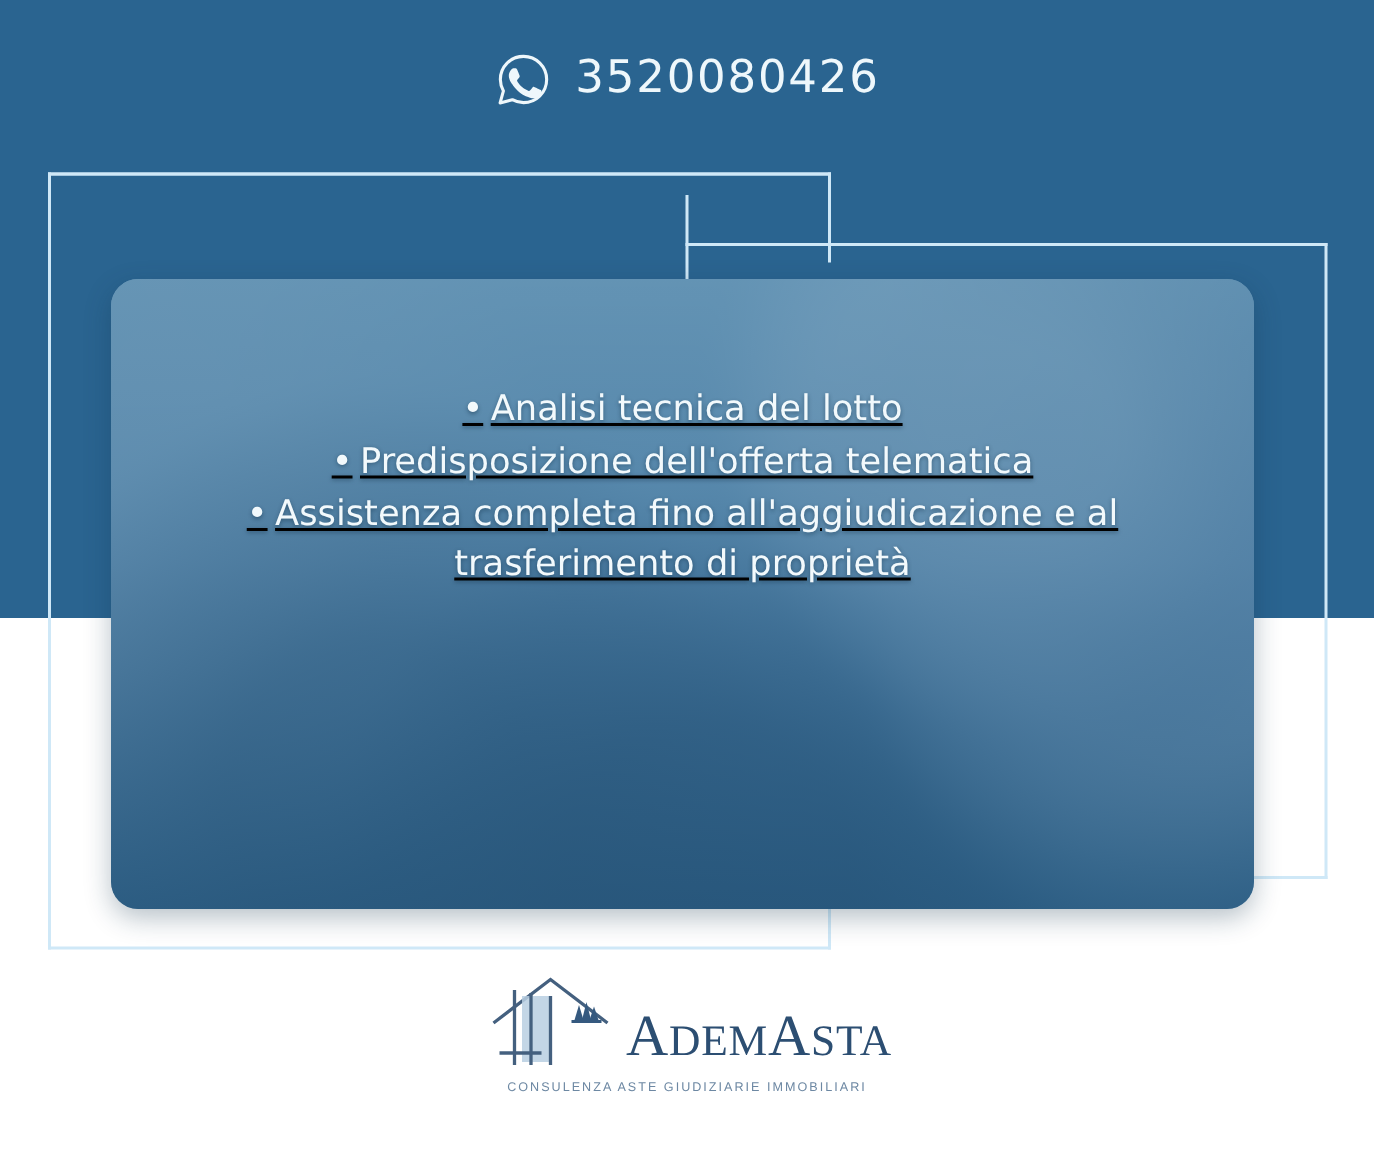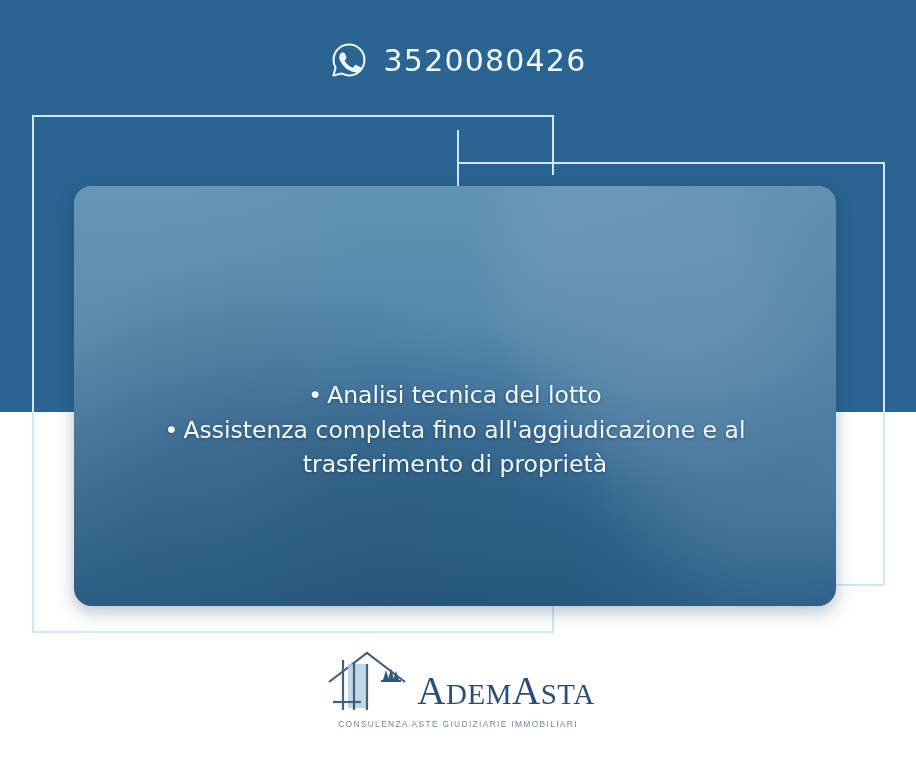--- a/index.html
+++ b/index.html
@@ -14,21 +14,21 @@
     background:#ffffff;
   }
   
   .blue-band{
     position:absolute;left:0;top:0;width:916px;height:412px;
     background:#2a6490;
   }
   
   .header{
     position:absolute;left:0;top:34px;width:916px;height:52px;
-    display:flex;align-items:center;justify-content:center;gap:16px;
+    display:flex;align-items:flex-start;justify-content:center;gap:16px;
     z-index:40;
   }
   .wa-icon{width:38px;height:38px;display:block;}
   .phone{
     color:#eef7fb;font-size:30px;letter-spacing:1.2px;
     font-family:"DejaVu Sans",sans-serif;font-weight:400;
     white-space:nowrap;
   }
   
   .frame{
@@ -76,23 +76,23 @@
       radial-gradient(circle at 25% 78%, rgba(60,92,118,.55) 0 14%, rgba(60,92,118,0) 38%),
       radial-gradient(circle at 52% 88%, rgba(48,80,108,.6) 0 16%, rgba(48,80,108,0) 42%),
       radial-gradient(circle at 8% 40%, rgba(175,200,218,.55) 0 12%, rgba(175,200,218,0) 34%),
       linear-gradient(180deg,#9fc0d6 0%, #8cb2cc 38%, #6f98b8 64%, #4b7a9c 88%, #3d6c8f 100%);
   }
   .card-tint{
     position:absolute;inset:0;
     background:linear-gradient(180deg, rgba(47,108,150,.52) 0%, rgba(43,100,144,.58) 45%, rgba(33,84,124,.70) 100%);
   }
   .card-inner{
-    position:absolute;inset:0;display:flex;flex-direction:row;
+    position:absolute;inset:0;display:flex;flex-direction:column;
     align-items:center;justify-content:flex-start;
-    padding:70px 25px 0;box-sizing:border-box;
+    padding:70px 25px 0;box-sizing:border-box;text-decoration:underline;
   }
   .bullets{
     list-style:none;margin:0;padding:0;width:100%;
     text-align:center;
   }
   .bullets li{
     color:#f2f9fc;font-size:23.5px;line-height:1.41;
     font-family:"DejaVu Sans",sans-serif;font-weight:400;
     text-shadow:0 1px 3px rgba(12,40,62,.45);
     margin:0 0 2px 0;
@@ -152,20 +152,21 @@
   <div class="frame-left-cap2"></div>
   <div class="frame frame-right"></div>
   <div class="frame-right-capL"></div>
 
   <div class="card">
     <div class="card-photo"></div>
     <div class="card-tint"></div>
     <div class="card-inner">
       <ul class="bullets">
         <li><span class="dot">•</span><span>Analisi tecnica del lotto</span></li>
+        <li><span class="dot">•</span><span>Predisposizione dell'offerta telematica</span></li>
         <li><span class="dot">•</span><span>Assistenza completa fino all'aggiudicazione e al trasferimento di proprietà</span></li>
       </ul>
     </div>
   </div>
 
   <div class="logo">
     <div class="logo-row">
       <span>
         <svg class="logo-mark" viewBox="0 0 92 66" aria-hidden="true">
           <path d="M8 34 L46 5 L84 34" fill="none" stroke="#44607f" stroke-width="2.2"></path>

